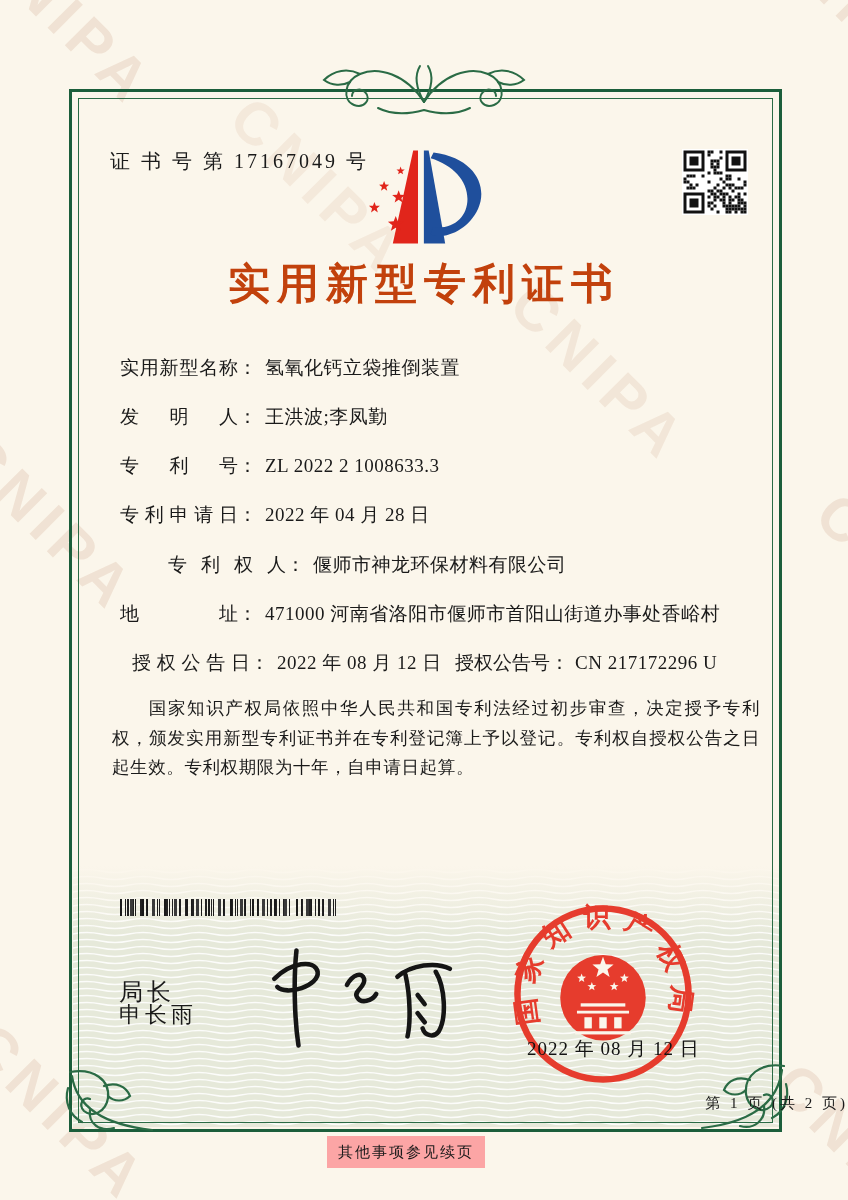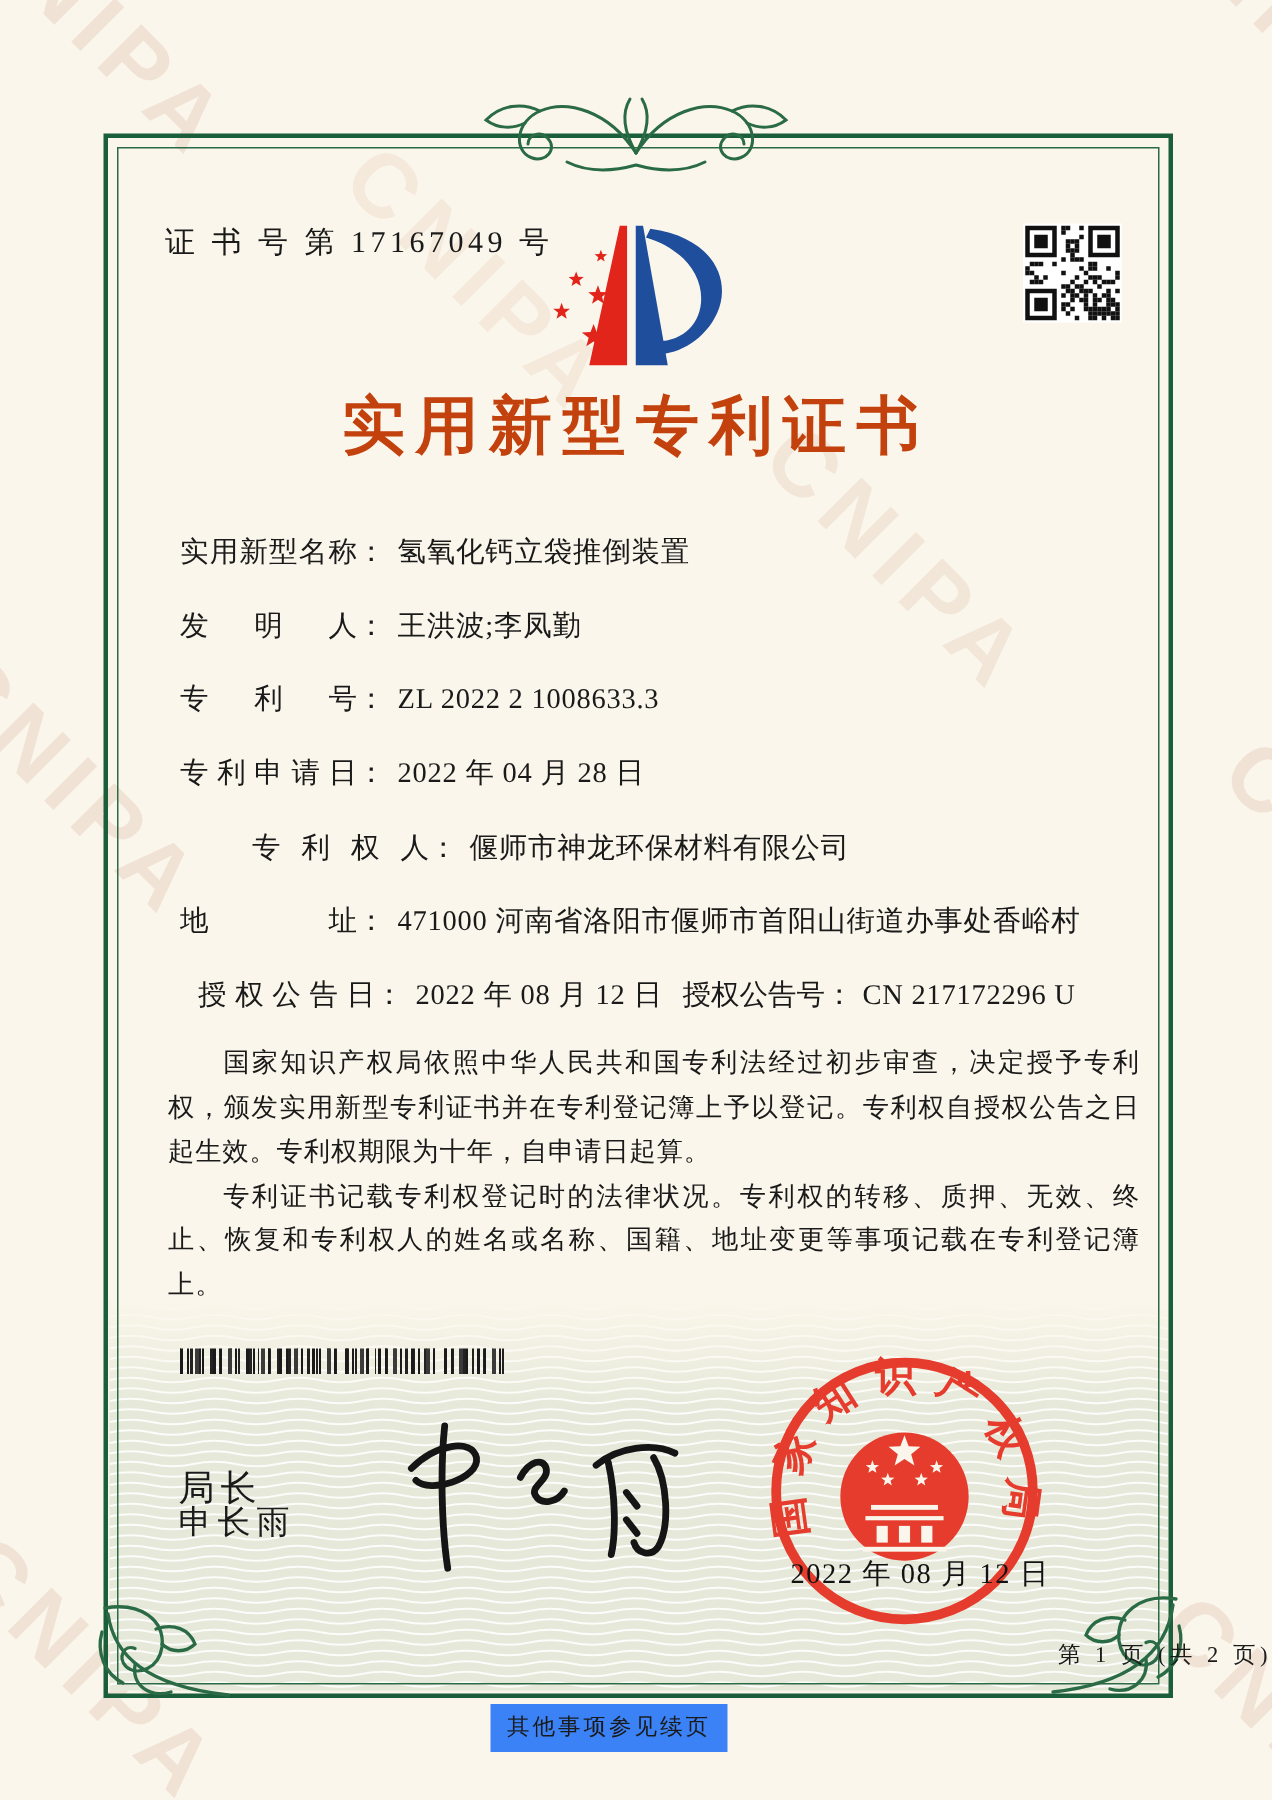--- a/index.html
+++ b/index.html
@@ -55,21 +55,21 @@
         #222 7px 9px,rgba(0,0,0,0) 9px 13px);
   }
   .director-title{position:absolute;left:119px;top:976px;font-size:24px;letter-spacing:4px;}
   .director-name{position:absolute;left:119px;top:1000px;font-size:22px;letter-spacing:4px;}
   .signature{position:absolute;left:248px;top:938px;width:212px;height:112px;}
   .seal{position:absolute;left:510px;top:901px;width:186px;height:186px;}
   .seal-date{position:absolute;left:527px;top:1036px;font-size:19px;letter-spacing:1px;color:#121212;white-space:nowrap;}
   .page-info{position:absolute;left:0;top:1094px;width:848px;text-align:right;font-size:15px;letter-spacing:3px;}
   .cont-note{
     position:absolute;left:327px;top:1136px;width:158px;height:32px;line-height:32px;
-    background:#3b82f6;text-align:center;font-size:15px;letter-spacing:2px;
+    background:#fca5a5;text-align:center;font-size:15px;letter-spacing:2px;
   }
   .orn{position:absolute;}
   svg{display:block;}
 </style>
 </head>
 <body>
 
 <div class="page">
 
   <span class="wm" style="left:-46px;top:-18px;">CNIPA</span>
@@ -315,21 +315,20 @@
     <div class="frow" style="top:295px;width:660px;margin-left:12px;">
       <span class="flabel">授权公告日</span><span class="fcolon">：</span><span class="fvalue">2022 年 08 月 12 日</span>
       <span class="grant-no">
         <span>授权公告号</span><span>：</span><span class="fvalue">CN 217172296 U</span>
       </span>
     </div>
   </div>
 
   <div class="body-text">
     <p>国家知识产权局依照中华人民共和国专利法经过初步审查，决定授予专利权，颁发实用新型专利证书并在专利登记簿上予以登记。专利权自授权公告之日起生效。专利权期限为十年，自申请日起算。</p>
-    <p>专利证书记载专利权登记时的法律状况。专利权的转移、质押、无效、终止、恢复和专利权人的姓名或名称、国籍、地址变更等事项记载在专利登记簿上。</p>
   </div>
 
   <div class="barcode"></div>
 
   <div class="director-title">局长</div>
   <div class="director-name">申长雨</div>
 
   <svg class="signature" viewBox="0 0 210 110">
     <g stroke="#151515" stroke-width="4.5" fill="none" stroke-linecap="round" stroke-linejoin="round">
       <path d="M26,40 C42,24 66,20 69,33 C71,47 38,57 29,48"></path>

